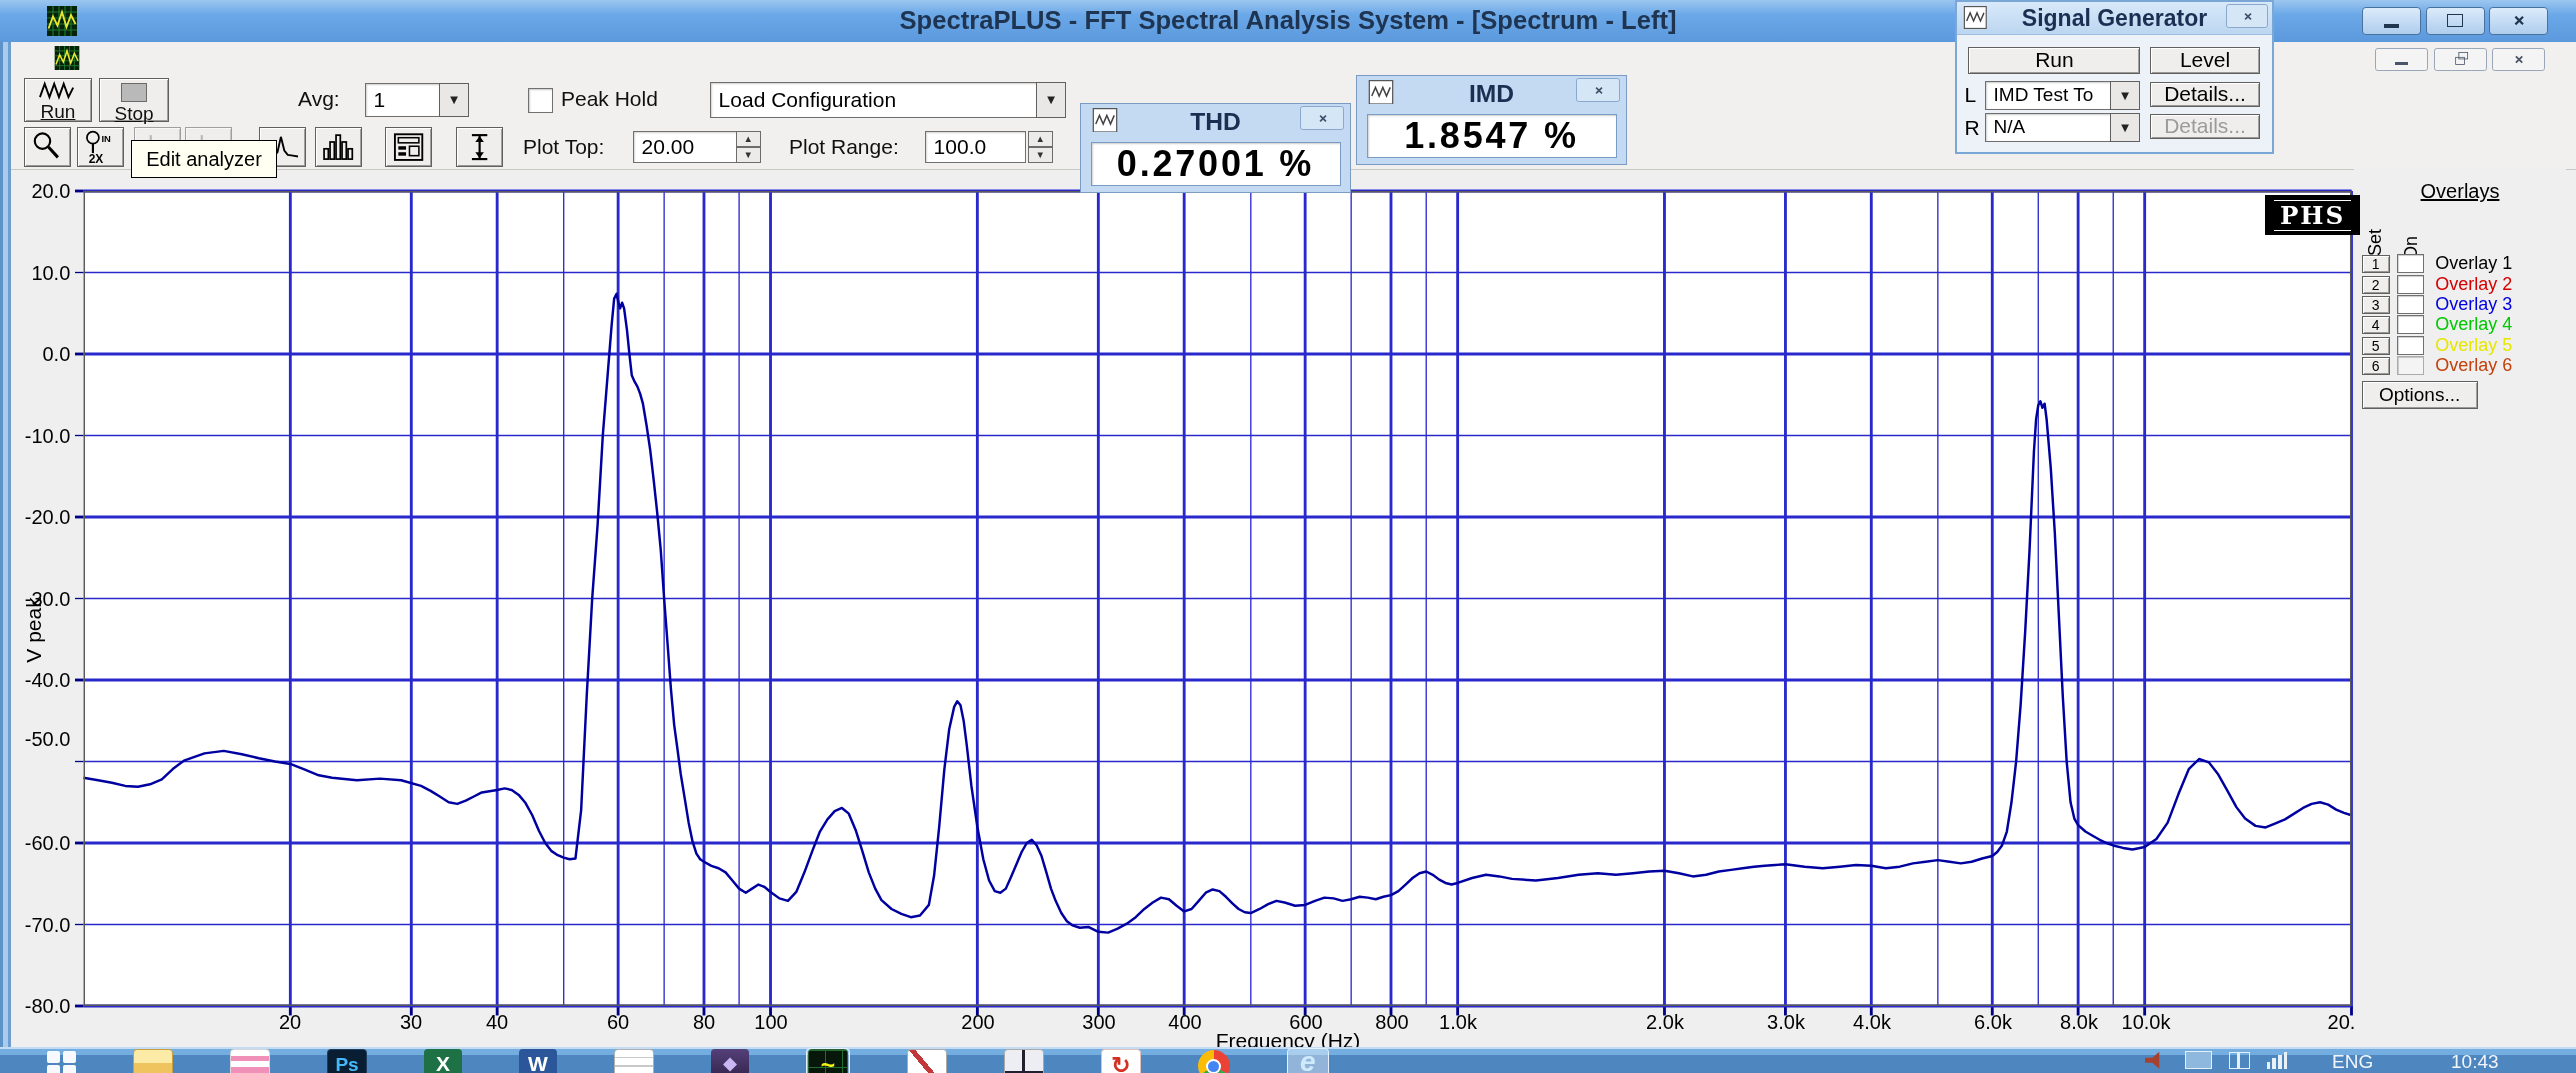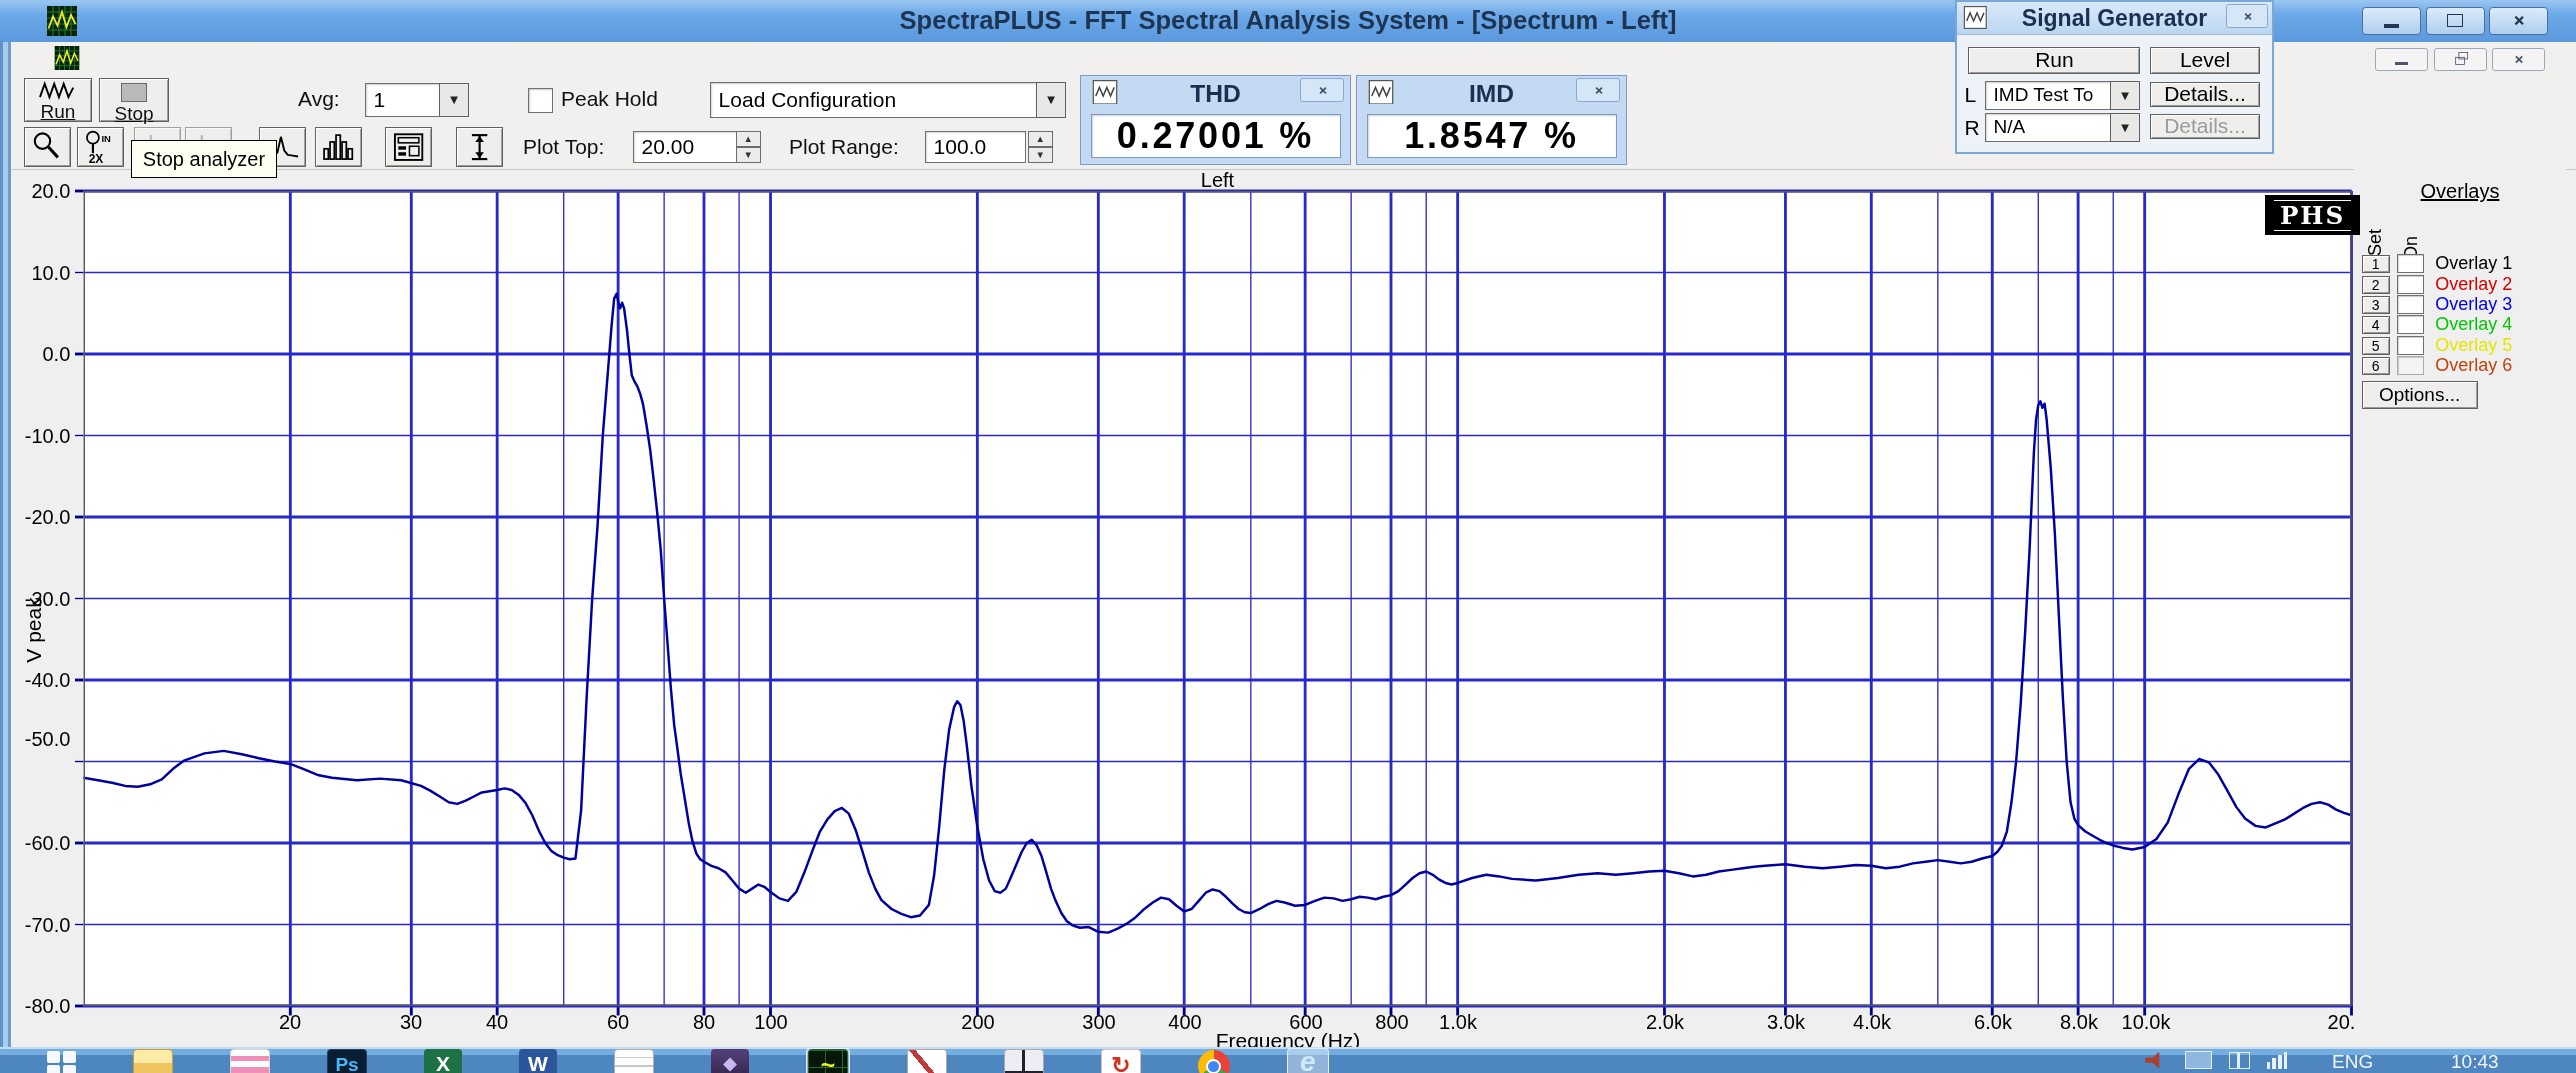--- a/index.html
+++ b/index.html
@@ -266,24 +266,24 @@
       </span>
     <span class="lbl" style="left:789px;top:8.5px;">Plot Range:</span>
     <span class="field" style="left:925px;top:4.7px;width:91px;height:30px;">100.0</span>
     <span class="spin" style="left:1028px;top:4.7px;height:32px;">
         <span>▲</span>
         <span>▼</span>
       </span>
   </div>
 
   
-  <div class="tooltip">Stop analyzer</div>
-
-  
-  <div class="meter" style="left:1080px;">
+  <div class="tooltip">Edit analyzer</div>
+
+  
+  <div class="meter" style="left:1080px;margin-top:28px;">
     <div class="hdr">
       <span class="mic"><svg width="100%" height="100%" viewBox="0 0 40 40">
             <rect x="1" y="1" width="38" height="38" fill="#FFF" stroke="#555" stroke-width="2"></rect>
             <polyline points="5,26 11,12 17,26 23,12 29,26 35,12" fill="none" stroke="#444" stroke-width="2.5"></polyline>
           </svg></span>
       <span class="mtitle">THD</span>
       <button class="mclose">
           <span class="g-close" style="transform:scale(.55);color:#44506B;"></span>
         </button>
     </div>

